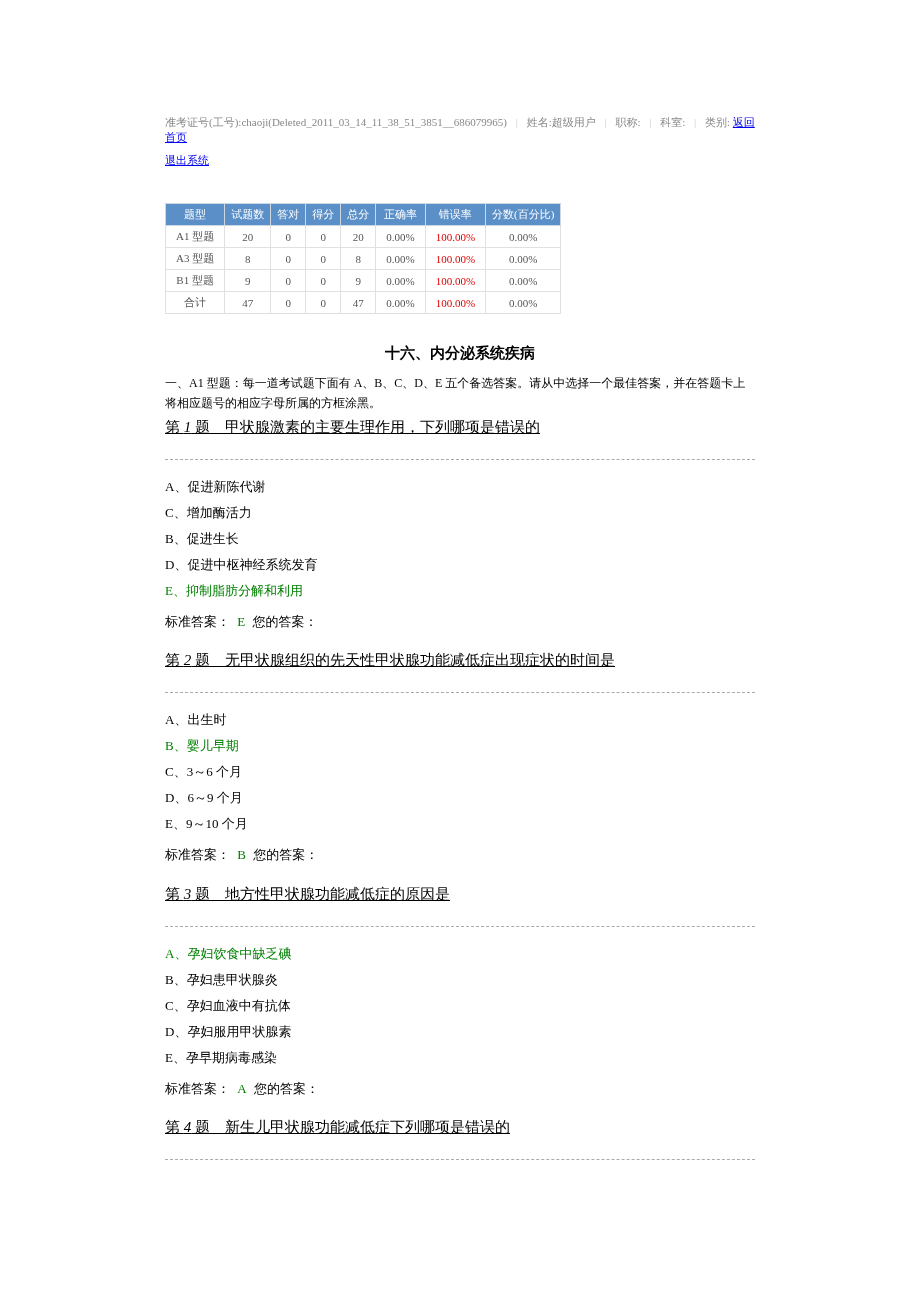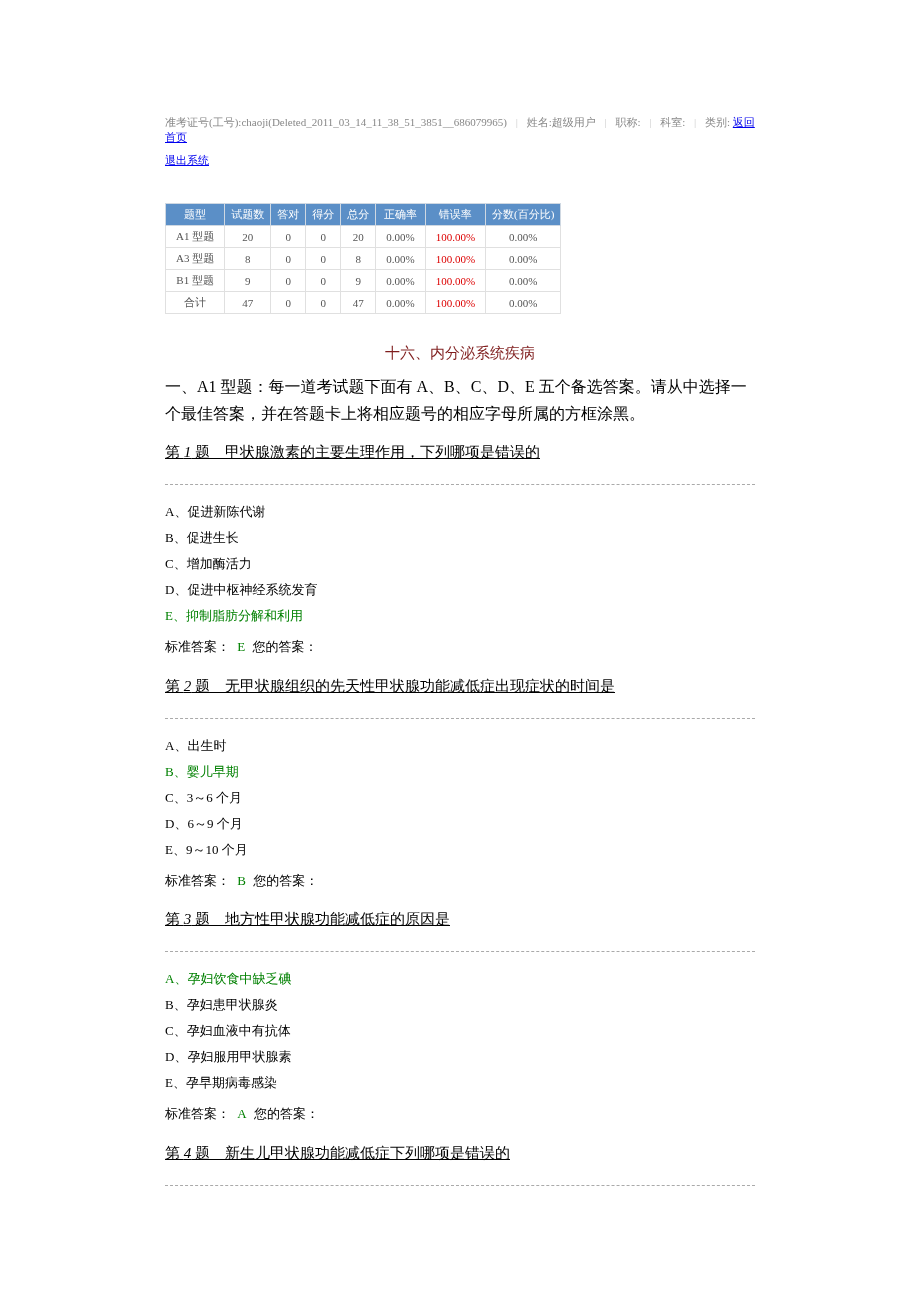--- a/index.html
+++ b/index.html
@@ -6,22 +6,22 @@
     body { font-family: "SimSun", "宋体", serif; font-size: 12px; color: #000; background: #fff; padding: 115px 165px 40px 165px; width: 920px; }
     .header-line { color: #888; font-size: 11px; margin-bottom: 8px; }
     .header-line a { color: #0000ee; text-decoration: underline; }
     .header-line .sep { margin: 0 6px; color: #ccc; }
     .logout-line { margin-bottom: 35px; }
     .logout-line a { color: #0000ee; text-decoration: underline; font-size: 11px; }
     table.score { border-collapse: collapse; margin-bottom: 30px; border-radius: 11px; }
     table.score th { background: #5b8fc7; color: #fff; font-weight: normal; font-size: 11px; padding: 3px 6px; border: 1px solid #cfd8e2; text-align: center; white-space: nowrap; }
     table.score td { font-size: 11px; padding: 3px 10px; border: 1px solid #e0e0e0; text-align: center; color: #555; }
     table.score td.err { color: #d00; }
-    .title { text-align: center; color: #7f1d1d; font-size: 15px; font-weight: normal; margin-bottom: 10px; font-family: "SimSun", serif; }
-    .instructions { font-size: 16px; line-height: 1.7; margin-bottom: 12px; }
+    .title { text-align: center; color: #000000; font-size: 15px; font-weight: bold; margin-bottom: 10px; font-family: "SimSun", serif; }
+    .instructions { font-size: 12px; line-height: 1.7; }
     .question-block { margin-bottom: 8px; }
     .question-stem { font-size: 15px; margin-bottom: 18px; line-height: 1.8; text-decoration: underline; }
     .question-stem .qnum { font-style: italic; }
     hr.dashed { border: none; border-top: 1px dashed #aaa; margin: 6px 0 14px 0; }
     .option { font-size: 13px; line-height: 2.0; }
     .option.correct { color: #008000; }
     .answer-line { font-size: 13px; margin: 6px 0 14px 0; line-height: 1.8; }
     .answer-line .ans { color: #008000; margin: 0 4px; }
   </style>
 </head>
@@ -102,22 +102,22 @@
 
 <div class="title">十六、内分泌系统疾病</div>
 
 <div class="instructions">一、A1 型题：每一道考试题下面有 A、B、C、D、E 五个备选答案。请从中选择一个最佳答案，并在答题卡上将相应题号的相应字母所属的方框涂黑。</div>
 
 <div id="questions">
     <div class="question-block">
       <div class="question-stem"><span>第 </span><span class="qnum">1</span><span> 题　甲状腺激素的主要生理作用，下列哪项是错误的</span></div>
       <hr class="dashed">
       <div class="option">A、促进新陈代谢</div>
+      <div class="option">C、增加酶活力</div>
       <div class="option">B、促进生长</div>
-      <div class="option">C、增加酶活力</div>
       <div class="option">D、促进中枢神经系统发育</div>
       <div class="option correct">E、抑制脂肪分解和利用</div>
       <div class="answer-line"><span>标准答案： </span><span class="ans">E</span><span> 您的答案：</span></div>
     </div>
     <div class="question-block">
       <div class="question-stem"><span>第 </span><span class="qnum">2</span><span> 题　无甲状腺组织的先天性甲状腺功能减低症出现症状的时间是</span></div>
       <hr class="dashed">
       <div class="option">A、出生时</div>
       <div class="option correct">B、婴儿早期</div>
       <div class="option">C、3～6 个月</div>

